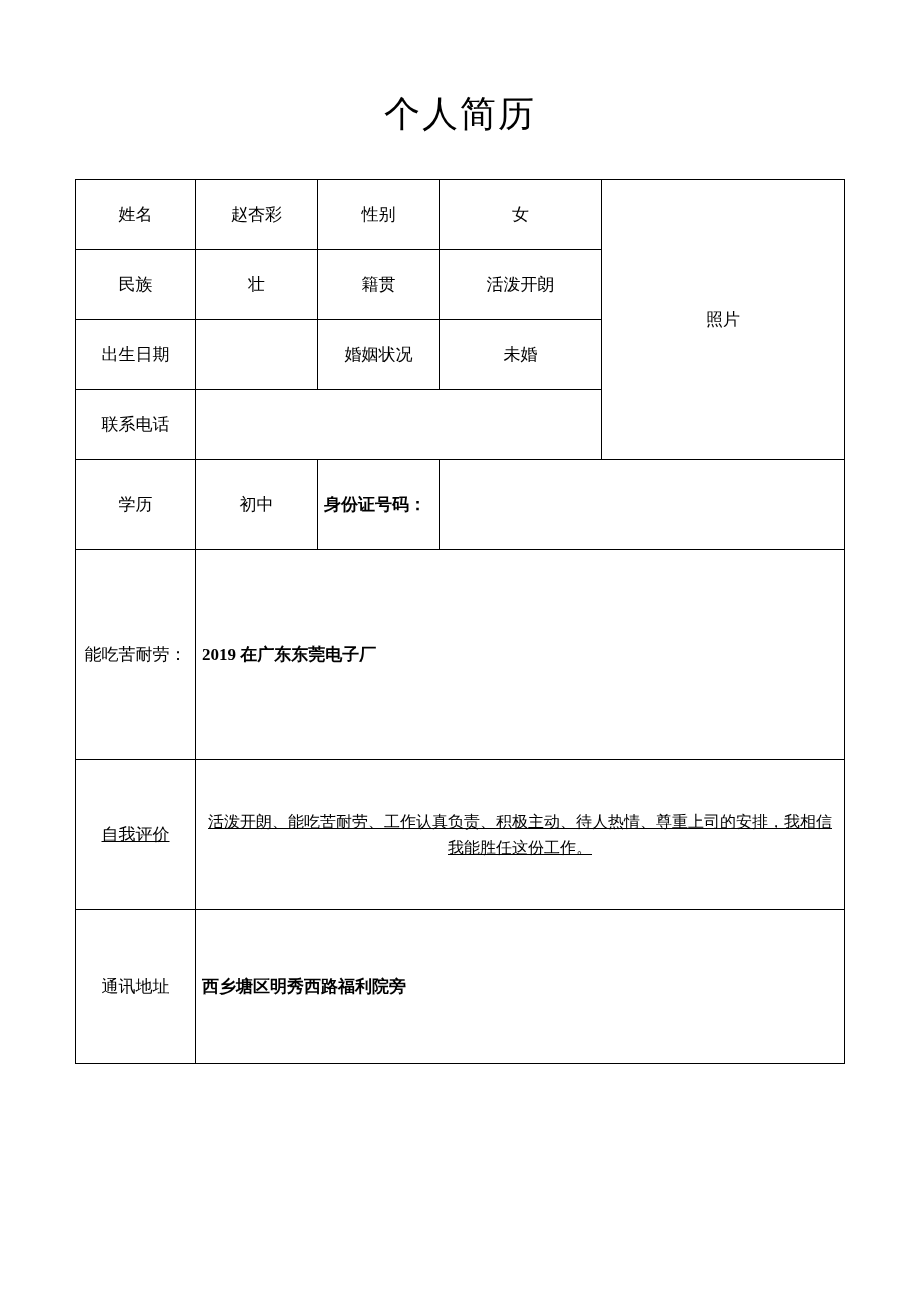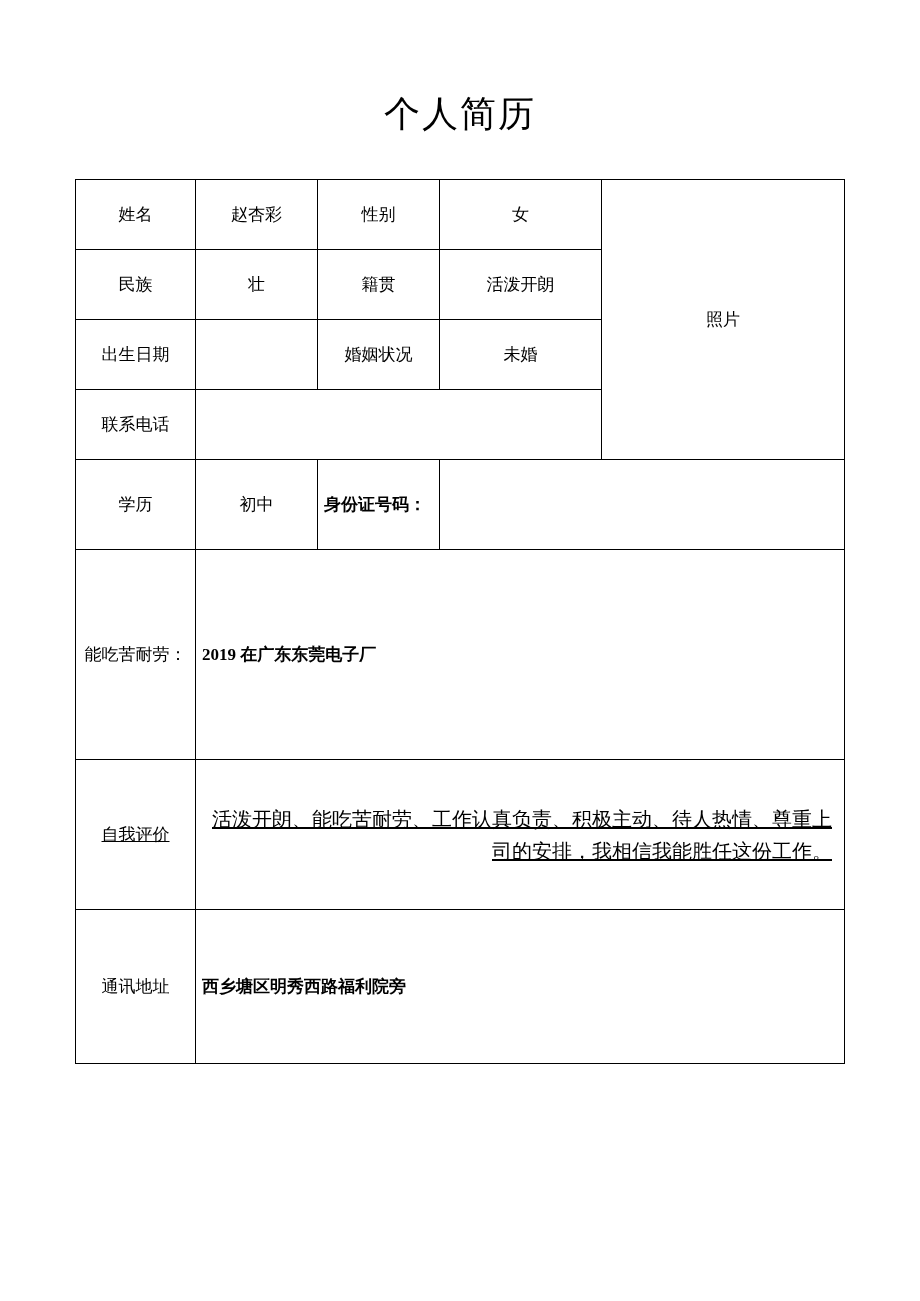--- a/index.html
+++ b/index.html
@@ -48,24 +48,24 @@
     }
     .row-addr {
       height: 154px;
     }
     .left-align {
       text-align: left;
       padding-left: 6px;
       font-weight: bold;
     }
     .eval-text {
-      text-align: right;
+      text-align: center;
       padding: 8px 12px;
       line-height: 1.6;
-      font-size: 20px;
+      font-size: 16px;
     }
     .col1 { width: 120px; }
     .col2 { width: 122px; }
     .col3 { width: 122px; }
     .col4 { width: 162px; }
     .col5 { }
   </style>
 </head>
 <body>
 

